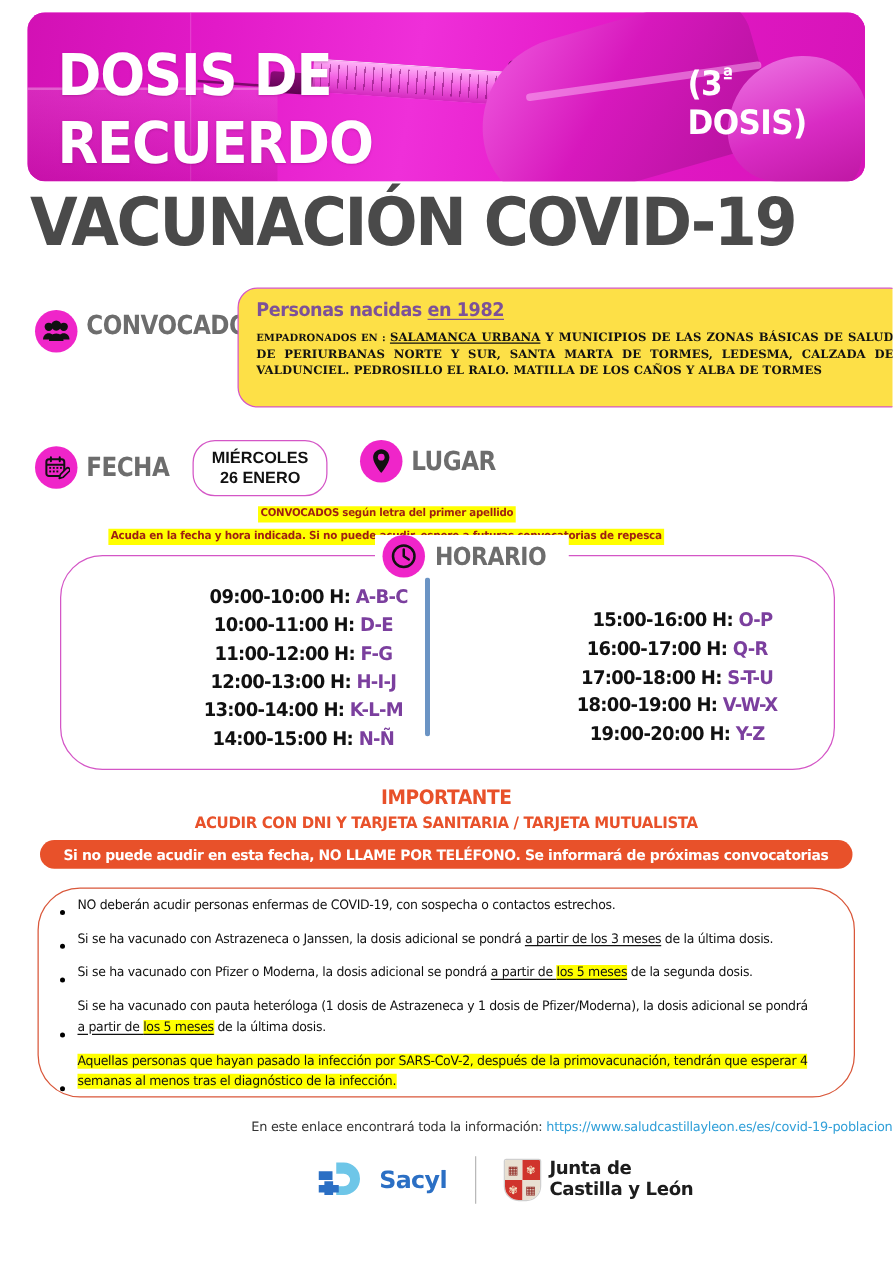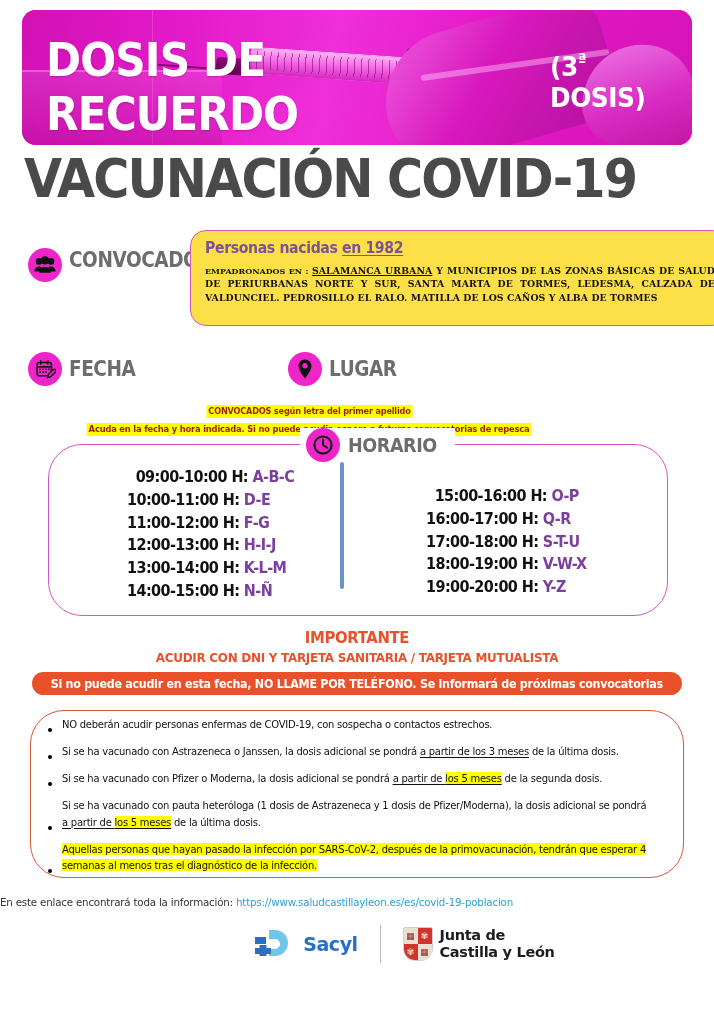--- a/index.html
+++ b/index.html
@@ -180,21 +180,21 @@
     background: #fff; padding: 0 6px;
   }
   .horario-head .row-label { font-size: 20px; margin-left: 2px; }
   .sched-box {
     position: absolute; left: 48px; top: 444px; width: 620px; height: 172px;
     border: 1.6px solid #d456c6; border-radius: 34px; background: #fff;
   }
   .sched-cols {
     position: absolute; inset: 0; display: flex; padding: 18px 0 0 0;
   }
-  .sched-col { flex: 1; position: relative; }
+  .sched-col { flex: 1; position: relative; text-align: center; }
   .sched-col.left { padding-left: 78px; padding-top: 3px; }
   .sched-col.right { padding-left: 58px; padding-top: 22px; }
   .sched-line {
     font-family: "DejaVu Sans", sans-serif;
     font-size: 15px; font-weight: 700; color: #111;
     letter-spacing: -0.6px; line-height: 1.52; white-space: nowrap;
     transform: scaleX(0.96); transform-origin: left center;
   }
   .sched-line .letters { color: #7b3f9e; }
   .sched-divider {
@@ -244,21 +244,21 @@
     font-family: "DejaVu Sans", sans-serif;
     font-size: 10.4px; font-weight: 400; color: #111;
     line-height: 1.55; letter-spacing: -0.25px;
     transform: scaleX(0.96); transform-origin: left top;
   }
   .bullet .txt u { text-decoration: underline; text-underline-offset: 1.5px; }
   .bullet .txt mark { background: #ffff00; color: #111; }
 
   
   .footer-link {
-    position: absolute; left: 0; top: 896px; width: 714px; text-align: left;
+    position: absolute; left: 0; top: 896px; width: 714px; text-align: right;
     font-family: "DejaVu Sans", sans-serif;
     font-size: 10.3px; color: #333; letter-spacing: -0.2px;
   }
   .footer-link a, .footer-link .url { color: #2f9fd8; text-decoration: none; }
 
   .logos {
     position: absolute; left: 0; top: 925px; width: 714px;
     display: flex; align-items: center; justify-content: center; gap: 22px; margin-left: 47px;
   }
   .sacyl { display: flex; align-items: center; gap: 6px; }
@@ -342,20 +342,24 @@
           <rect x="10.6" y="10" width="1.6" height="1.6"></rect>
             <rect x="13.6" y="10" width="1.6" height="1.6"></rect>
           <rect x="4.6" y="13" width="1.6" height="1.6"></rect>
             <rect x="7.6" y="13" width="1.6" height="1.6"></rect>
           <rect x="10.6" y="13" width="1.6" height="1.6"></rect>
         </g>
         <path d="M13 19.6l1-3.4 5-5a1.7 1.7 0 012.4 2.4l-5 5z" fill="#ef25c9" stroke="#111" stroke-width="1.4" stroke-linejoin="round"></path>
       </svg>
     </div>
     <span class="row-label">FECHA</span>
+    <div class="pill" style="margin-left:10px;">
+      <div>MIÉRCOLES</div>
+      <div>26 ENERO</div>
+    </div>
   </div>
 
   <div class="row-lugar">
     <div class="icon-circle">
       <svg width="18" height="22" viewBox="0 0 18 22">
         <path d="M9 1.4c-3.6 0-6.5 2.9-6.5 6.5 0 4.8 6.5 12.4 6.5 12.4s6.5-7.6 6.5-12.4c0-3.6-2.9-6.5-6.5-6.5z" fill="#111"></path>
         <circle cx="9" cy="7.7" r="2.7" fill="#ef25c9"></circle>
       </svg>
     </div>
     <span class="row-label">LUGAR</span>

